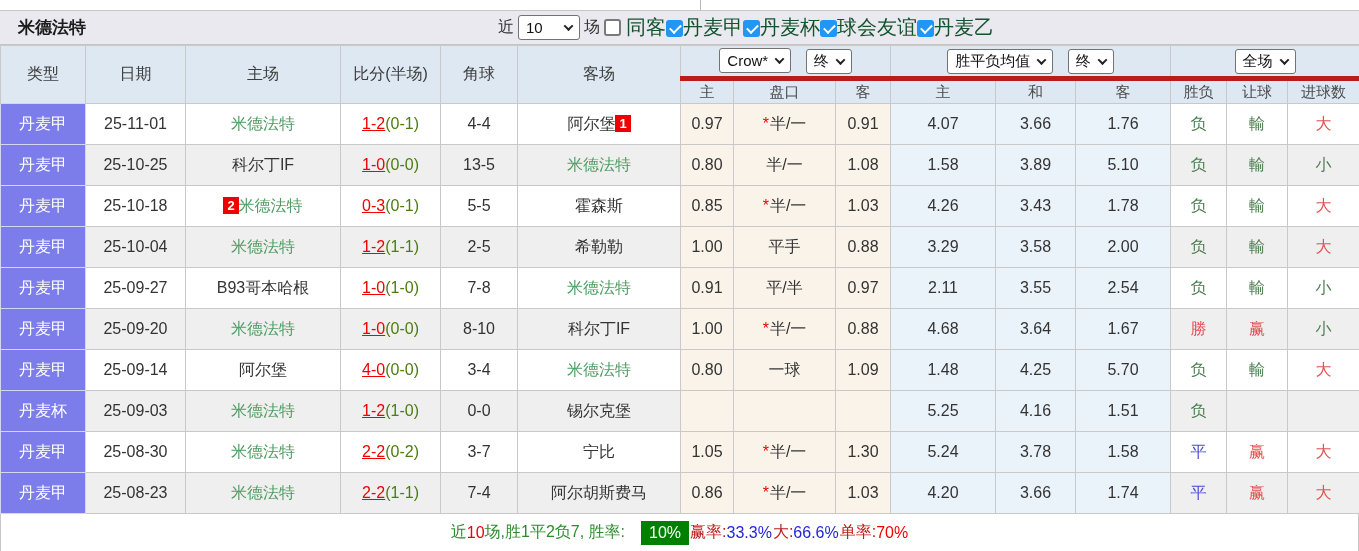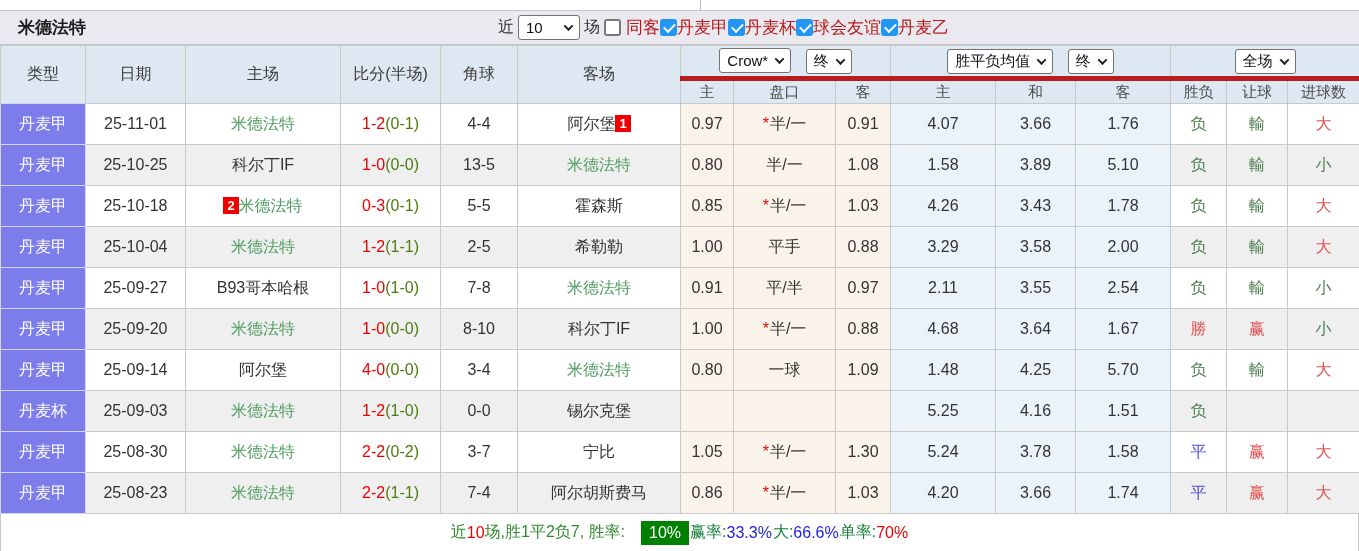--- a/index.html
+++ b/index.html
@@ -19,53 +19,53 @@
   .select { display:inline-flex; align-items:center; justify-content:space-between; background:#fff;
             border:1px solid #737373; border-radius:3px; height:25px; padding:0 7px; font-size:15px; color:#111; cursor:default; }
   .chev { width:7px; height:7px; border:solid #222; border-width:0 2px 2px 0; transform:rotate(45deg) translate(-1px,-1px);
           display:inline-block; margin-left:8px; }
 
   .cb { width:17px; height:17px; display:inline-block; vertical-align:-3px; border-radius:3px; position:relative; }
   .cb.checked { background:#2196f3; }
   .cb.checked::after { content:""; position:absolute; left:5.5px; top:2px; width:4.5px; height:9px;
                        border:solid #fff; border-width:0 2.5px 2.5px 0; transform:rotate(45deg); }
   .cb.unchecked { background:#fff; border:2px solid #7a7a7a; margin-right:5px; }
-  .cb-label { font-size:17px; color:#b91c1c; }
+  .cb-label { font-size:20px; color:#14532d; }
 
   table { border-collapse:collapse; width:1359px; table-layout:fixed; }
   th, td { border:1px solid #c9c9c9; text-align:center; overflow:hidden; white-space:nowrap; }
   thead th { background:#dee8f2; font-weight:normal; color:#3c3c3c; }
   .head-main th { font-size:16px; }
   tr.dd-row th { height:33px; border-bottom:none; }
   tr.sub-row th { height:25px; font-size:15px; color:#4a4a4a; border-top:none; }
   tr.dd-row .grp { border-bottom:5px solid #b91c1c; }
 
   tbody tr { height:41px; font-size:16px; color:#333; }
   tbody tr.odd  td { background:#fff; }
   tbody tr.even td { background:#efefef; }
   tbody td.type-cell { background:#7c7cea !important; color:#fff; border-color:#d5d5ef; }
   tbody td.c-cream { background:#faf3ea !important; }
   tbody td.c-blue  { background:#eaf2fa !important;text-align:center; }
 
   .team.green { color:#4f9c61; }
-  .score-ft { color:#f00000; }
+  .score-ft { color:#f00000;text-decoration:underline; }
   .score-ht { color:#4d7c0f; }
   .star { color:#f00000; margin-right:1px; }
   .badge { display:inline-block; background:#ee0000; color:#fff; font-size:13px; font-weight:bold;
            line-height:17px; padding:0 4px; vertical-align:1px; }
   .g { color:#4c7d50; }
   .r { color:#e25252; }
   .b { color:#4848d8; }
 
   .footer { height:38px; display:flex; align-items:center; justify-content:center; font-size:16px;
             border-left:1px solid #c9c9c9; border-right:1px solid #c9c9c9; border-bottom:1px solid #c9c9c9; background:#fff; }
   .f-green { color:#2e8b2e; }
   .f-red { color:#f00000; }
   .f-blue { color:#2424dd; }
-  .f-dark { color:#15803d; margin-left:1px; }
+  .f-dark { color:#b91c1c; margin-left:1px; }
   .rate-badge { background:#008000; color:#fff; padding:3px 8px; margin-left:16px; }
 </style>
 </head>
 <body>
 
 <div class="page">
 
   <div class="top-strip">
     <div class="strip-divider"></div>
   </div>

